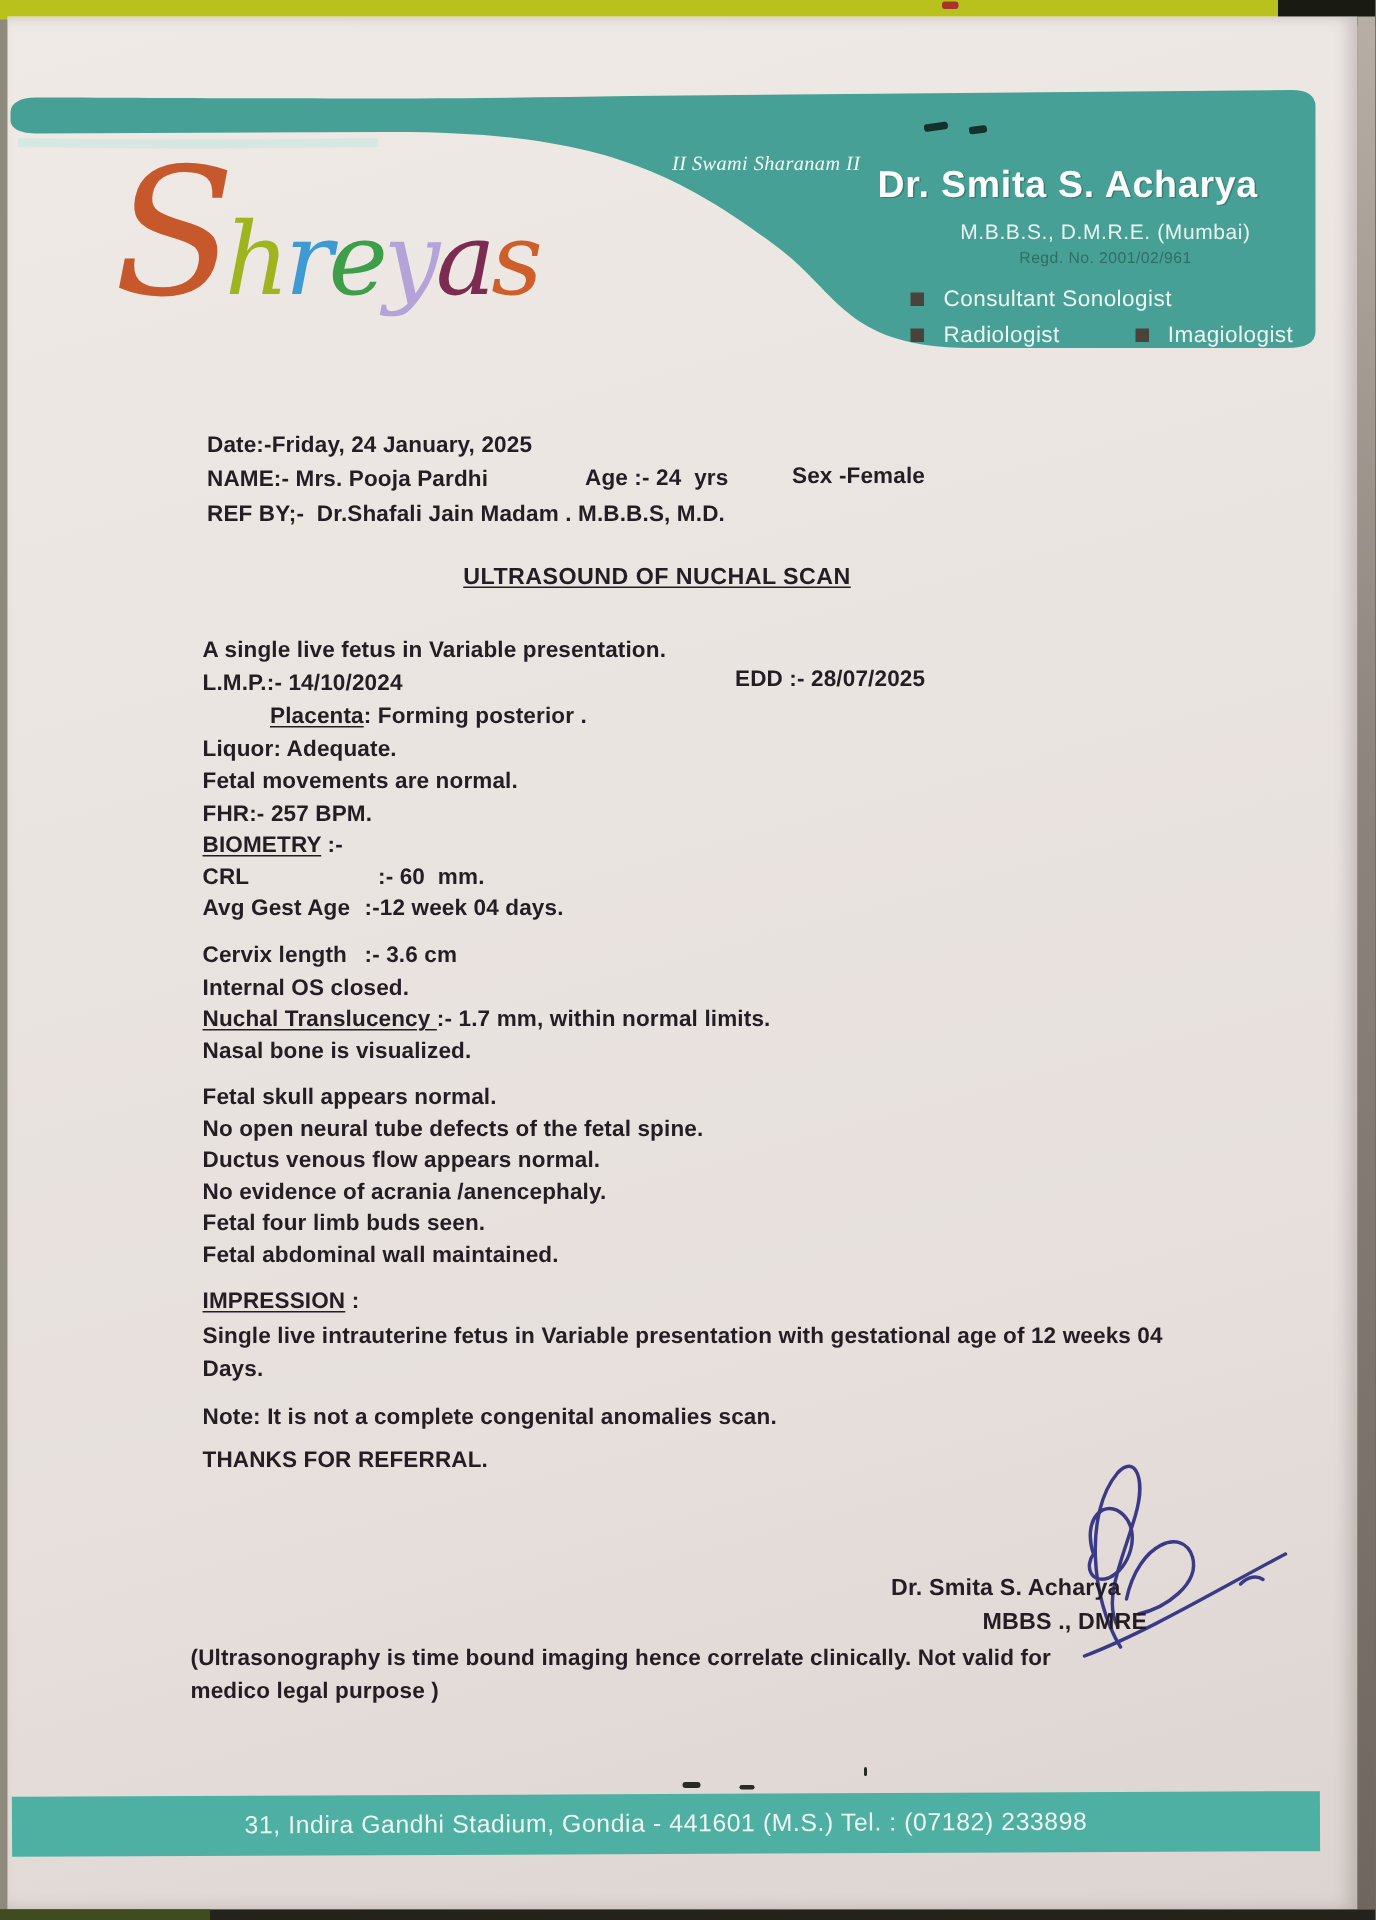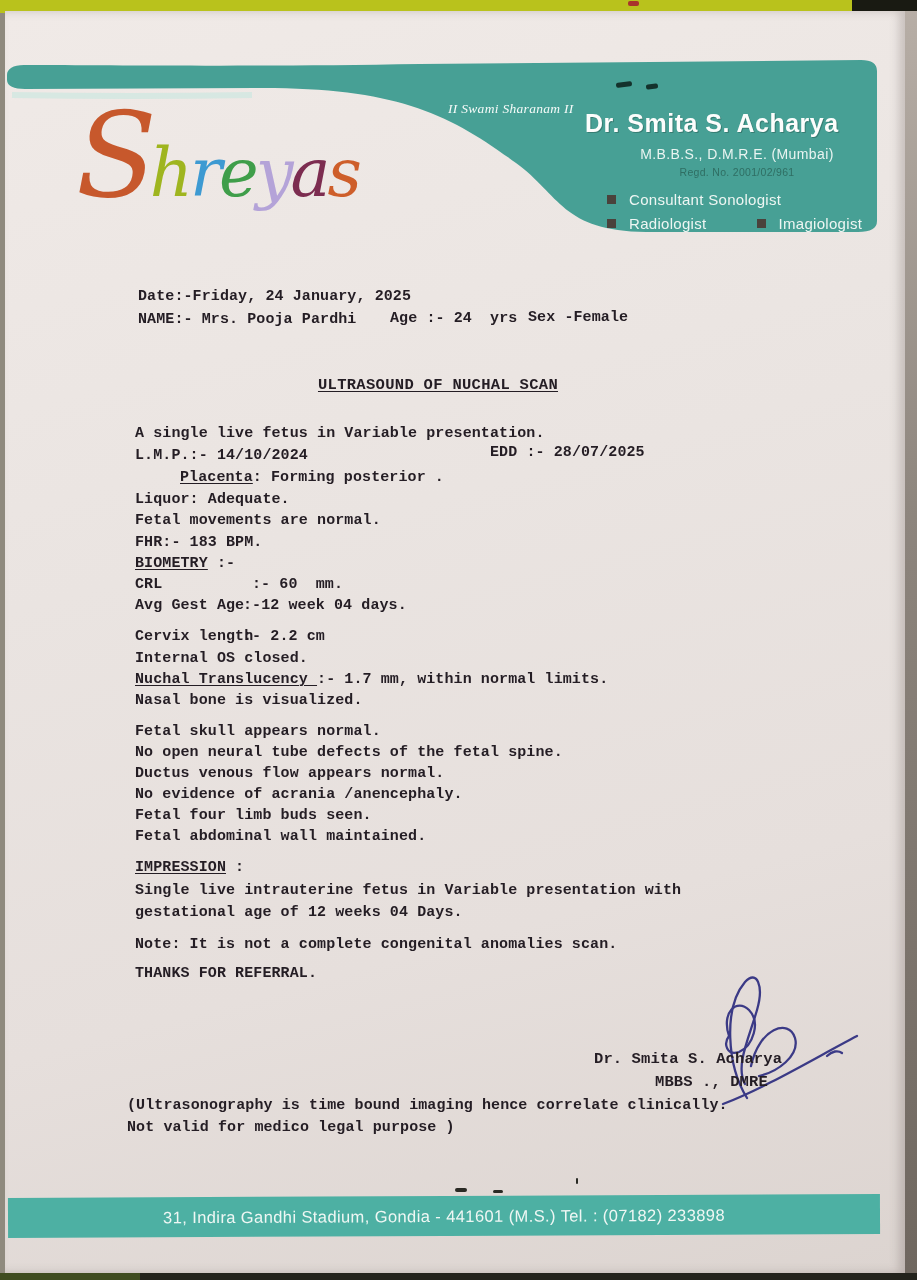--- a/index.html
+++ b/index.html
@@ -35,21 +35,21 @@
 
   
   .logo{position:absolute;left:76px;top:96px;display:flex;align-items:baseline;
         font-family:"DejaVu Serif",serif;font-style:italic;line-height:1;letter-spacing:-3px;}
   .logo span{display:inline-block;font-size:67px;}
   .logo span:first-child{font-size:118px;margin-right:-4px;}
   .logo-sub{position:absolute;left:104px;top:230px;font-family:"Liberation Sans",sans-serif;
             font-size:16.5px;color:#8d8d8d;letter-spacing:7px;word-spacing:24px;}
 
   
-  .ln{position:absolute;font-family:Liberation Mono, monospace;font-weight:bold;font-size:15px;
+  .ln{position:absolute;font-family:Liberation Sans, sans-serif;font-weight:bold;font-size:15px;
       color:#241d24;white-space:pre;letter-spacing:.1px;}
   .wrap{white-space:pre-wrap;line-height:21.5px;}
   .u{text-decoration:underline;text-underline-offset:2px;text-decoration-thickness:1.3px;}
   .title{left:120px;top:376px;width:636px;text-align:center;font-size:15.5px;letter-spacing:.3px;}
 
   
   .footer-bar{position:absolute;left:8px;top:1196px;width:872px;height:40px;transform:rotate(-0.25deg);
               display:flex;align-items:center;justify-content:center;}
   .footer-text{font-family:"Liberation Sans",sans-serif;font-size:16.5px;color:#eff7f4;letter-spacing:.4px;}
   .artifact{position:absolute;background:#2a2a24;border-radius:2px;}
@@ -100,38 +100,39 @@
     <span style="color: rgb(63, 158, 74);">e</span>
     <span style="color: rgb(180, 163, 216);">y</span>
     <span style="color: rgb(124, 44, 80);">a</span>
     <span style="color: rgb(206, 94, 42);">s</span>
   </div>
 
   <div class="ln" style="left:138px;top:288px;">Date:-Friday, 24 January, 2025</div>
   <div class="ln" style="left:138px;top:311px;">NAME:- Mrs. Pooja Pardhi</div>
   <div class="ln" style="left:390px;top:310px;">Age :- 24  yrs</div>
   <div class="ln" style="left:528px;top:309px;">Sex -Female</div>
+  <div class="ln" style="left:138px;top:334px;">REF BY;-  Dr.Shafali Jain Madam . M.B.B.S, M.D.</div>
 
   <div class="ln title u">ULTRASOUND OF NUCHAL SCAN</div>
 
   <div class="ln" style="left:135px;top:425px;">A single live fetus in Variable presentation.</div>
   <div class="ln" style="left:135px;top:447px;">L.M.P.:- 14/10/2024</div>
   <div class="ln" style="left:490px;top:444px;">EDD :- 28/07/2025</div>
   <div class="ln" style="left:135px;top:469px;margin-left:45px;"><span class="u">Placenta</span><span>: Forming posterior .</span></div>
   <div class="ln" style="left:135px;top:491px;text-align:right;">Liquor: Adequate.</div>
   <div class="ln" style="left:135px;top:512px;">Fetal movements are normal.</div>
-  <div class="ln" style="left:135px;top:534px;">FHR:- 183 BPM.</div>
+  <div class="ln" style="left:135px;top:534px;">FHR:- 257 BPM.</div>
   <div class="ln" style="left:135px;top:555px;"><span class="u">BIOMETRY</span><span> :-</span></div>
   <div class="ln" style="left:135px;top:576px;">CRL</div>
   <div class="ln" style="left:252px;top:576px;">:- 60  mm.</div>
   <div class="ln" style="left:135px;top:597px;">Avg Gest Age</div>
   <div class="ln" style="left:243px;top:597px;">:-12 week 04 days.</div>
 
   <div class="ln" style="left:135px;top:628px;">Cervix length</div>
-  <div class="ln" style="left:243px;top:628px;">:- 2.2 cm</div>
+  <div class="ln" style="left:243px;top:628px;">:- 3.6 cm</div>
   <div class="ln" style="left:135px;top:650px;">Internal OS closed.</div>
   <div class="ln" style="left:135px;top:671px;"><span class="u">Nuchal Translucency </span><span>:- 1.7 mm, within normal limits.</span></div>
   <div class="ln" style="left:135px;top:692px;">Nasal bone is visualized.</div>
 
   <div class="ln" style="left:135px;top:723px;">Fetal skull appears normal.</div>
   <div class="ln" style="left:135px;top:744px;">No open neural tube defects of the fetal spine.</div>
   <div class="ln" style="left:135px;top:765px;">Ductus venous flow appears normal.</div>
   <div class="ln" style="left:135px;top:786px;">No evidence of acrania /anencephaly.</div>
   <div class="ln" style="left:135px;top:807px;">Fetal four limb buds seen.</div>
   <div class="ln" style="left:135px;top:828px;">Fetal abdominal wall maintained.</div>

